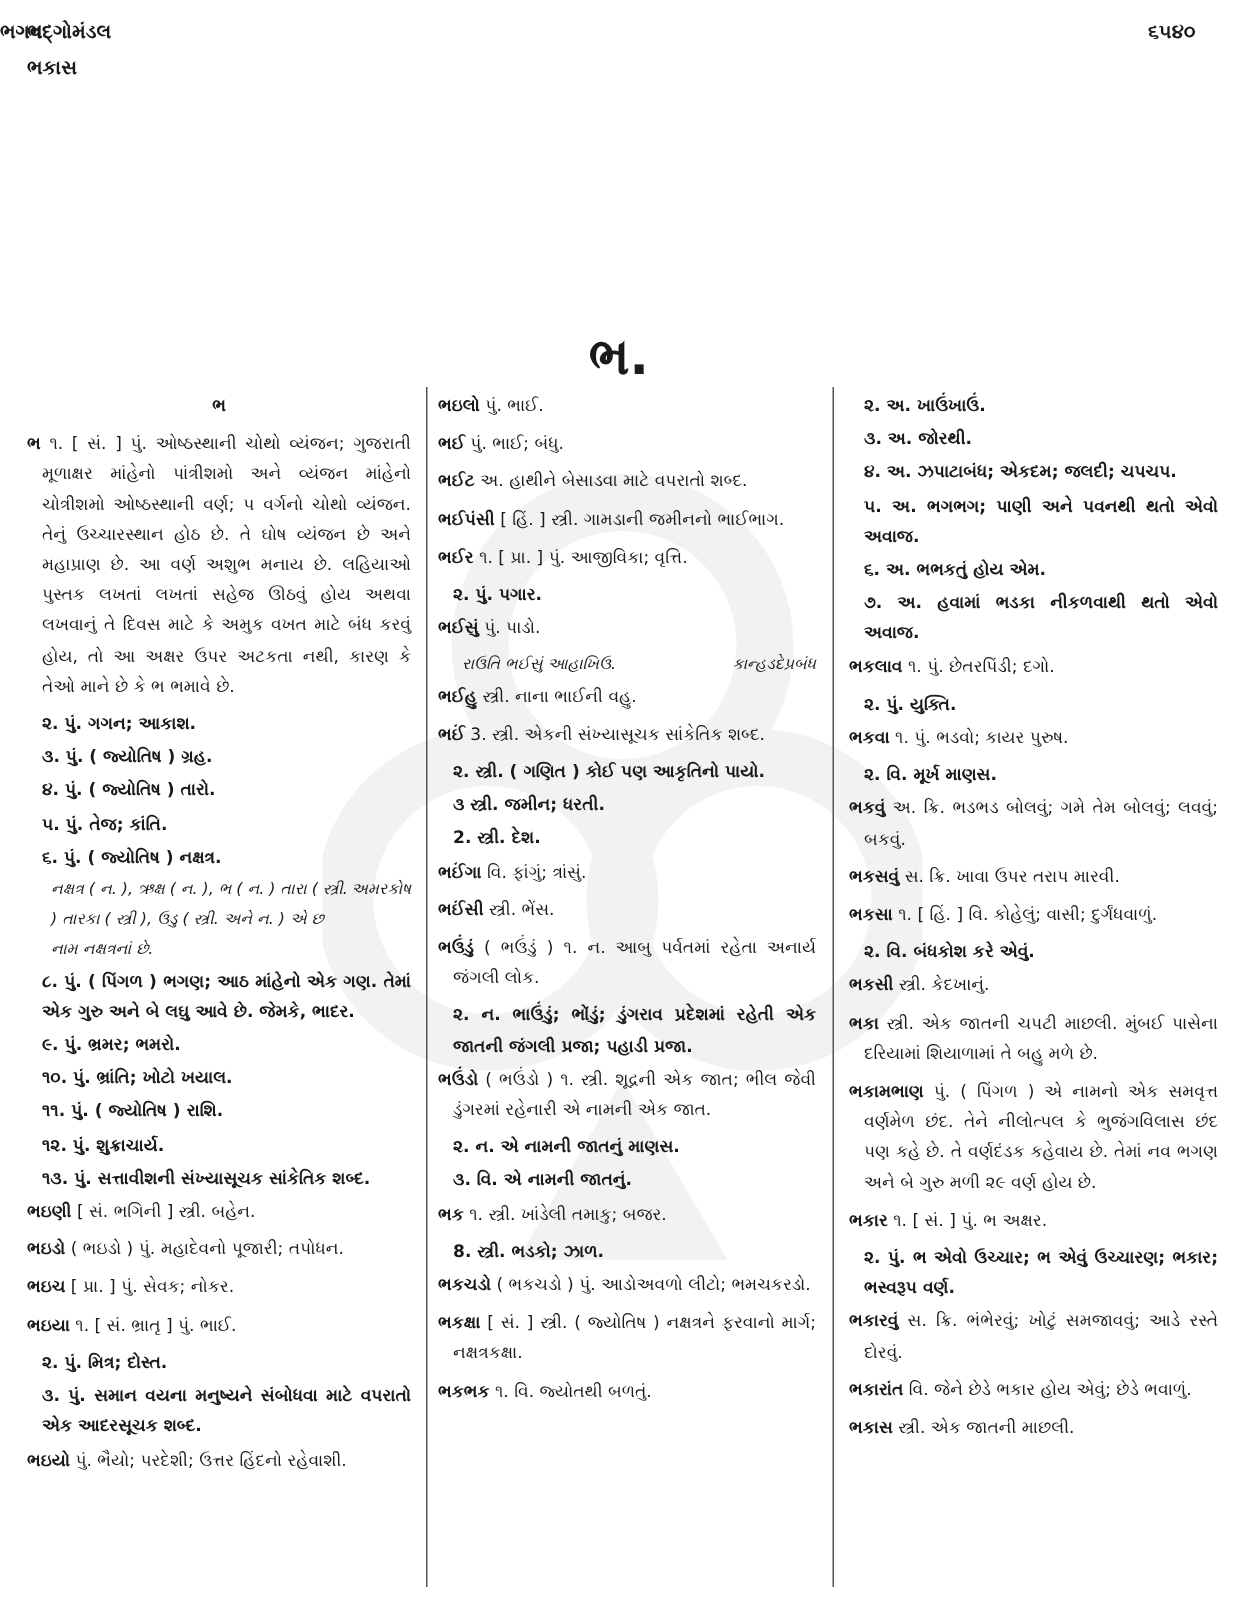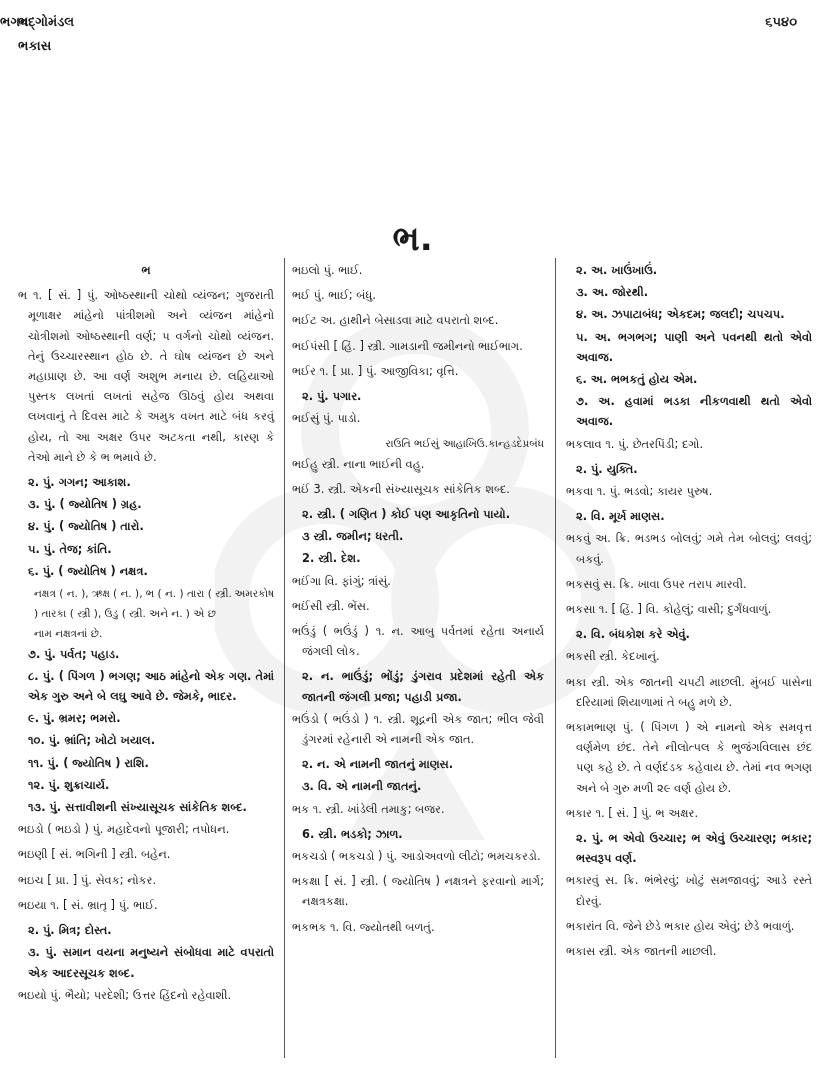--- a/index.html
+++ b/index.html
@@ -17,22 +17,22 @@
   .col { position:absolute; top:260px; font-size:11.4px; line-height:20.2px; }
   .col1 { left:18px; width:256px; }
   .col2 { left:292px; width:252px; }
   .col3 { left:566px; width:246px; }
   .divider { position:absolute; top:258px; width:1px; background:#555; }
   .d1 { left:284px; height:800px; }
   .d2 { left:555px; height:800px; }
   .sec-head { text-align:center; font-weight:bold; margin-bottom:5px; }
   .entry { margin-bottom:5px; text-align:justify; padding-left:10px; text-indent:-10px; }
   .sub { padding-left:10px; text-indent:0; margin-bottom:2px;font-weight:bold; }
-  .hw { font-weight:normal; }
-  .quote { font-size:10.5px; padding-left:16px; display:flex; justify-content:flex-end; }
+  .hw { font-weight:bold; }
+  .quote { font-size:10.5px; padding-left:16px; display:flex; justify-content:space-between;font-style:italic; }
   .qsrc { font-size:10.5px; }
 </style>
 </head>
 <body>
 
 <svg class="watermark" viewBox="0 0 400 560">
   <circle cx="200" cy="130" r="95" fill="none" stroke="#777" stroke-width="38"></circle>
   <circle cx="110" cy="300" r="95" fill="none" stroke="#777" stroke-width="38"></circle>
   <circle cx="290" cy="300" r="95" fill="none" stroke="#777" stroke-width="38"></circle>
   <path d="M200 420 L130 540 L270 540 Z" fill="#777"></path>
@@ -53,29 +53,28 @@
 <div class="entry"><span class="hw">ભ</span> <span>૧. [ સં. ] પું. ઓષ્ઠસ્થાની ચોથો વ્યંજન; ગુજરાતી મૂળાક્ષર માંહેનો પાંત્રીશમો અને વ્યંજન માંહેનો ચોત્રીશમો ઓષ્ઠસ્થાની વર્ણ; પ વર્ગનો ચોથો વ્યંજન. તેનું ઉચ્ચારસ્થાન હોઠ છે. તે ઘોષ વ્યંજન છે અને મહાપ્રાણ છે. આ વર્ણ અશુભ મનાય છે. લહિયાઓ પુસ્તક લખતાં લખતાં સહેજ ઊઠવું હોય અથવા લખવાનું તે દિવસ માટે કે અમુક વખત માટે બંધ કરવું હોય, તો આ અક્ષર ઉપર અટકતા નથી, કારણ કે તેઓ માને છે કે ભ ભમાવે છે.</span></div>
     <div class="entry sub">૨. પું. ગગન; આકાશ.</div>
     <div class="entry sub">૩. પું. ( જ્યોતિષ ) ગ્રહ.</div>
     <div class="entry sub">૪. પું. ( જ્યોતિષ ) તારો.</div>
     <div class="entry sub">૫. પું. તેજ; કાંતિ.</div>
     <div class="entry sub">૬. પું. ( જ્યોતિષ ) નક્ષત્ર.</div>
     <div class="quote">
       <span>નક્ષત્ર ( ન. ), ઋક્ષ ( ન. ), ભ ( ન. ) તારા ( સ્ત્રી. ) તારકા ( સ્ત્રી ), ઉડુ ( સ્ત્રી. અને ન. ) એ છ નામ નક્ષત્રનાં છે.</span>
       <span class="qsrc">અમરકોષ</span>
     </div>
-    <div class="entry sub">૭. પું. પર્વત; પહાડ.</div>
     <div class="entry sub">૮. પું. ( પિંગળ ) ભગણ; આઠ માંહેનો એક ગણ. તેમાં એક ગુરુ અને બે લઘુ આવે છે. જેમકે, ભાદર.</div>
     <div class="entry sub">૯. પું. ભ્રમર; ભમરો.</div>
     <div class="entry sub">૧૦. પું. ભ્રાંતિ; ખોટો ખયાલ.</div>
     <div class="entry sub">૧૧. પું. ( જ્યોતિષ ) રાશિ.</div>
     <div class="entry sub">૧૨. પું. શુક્રાચાર્ય.</div>
     <div class="entry sub">૧૩. પું. સત્તાવીશની સંખ્યાસૂચક સાંકેતિક શબ્દ.</div>
+    <div class="entry"><span class="hw">ભઇણી</span> <span>[ સં. ભગિની ] સ્ત્રી. બહેન.</span></div>
     <div class="entry"><span class="hw">ભઇડો</span> <span>( ભઇડો ) પું. મહાદેવનો પૂજારી; તપોધન.</span></div>
-    <div class="entry"><span class="hw">ભઇણી</span> <span>[ સં. ભગિની ] સ્ત્રી. બહેન.</span></div>
     <div class="entry"><span class="hw">ભઇચ</span> <span>[ પ્રા. ] પું. સેવક; નોકર.</span></div>
     <div class="entry"><span class="hw">ભઇયા</span> <span>૧. [ સં. ભ્રાતૃ ] પું. ભાઈ.</span></div>
     <div class="entry sub">૨. પું. મિત્ર; દોસ્ત.</div>
     <div class="entry sub">૩. પું. સમાન વયના મનુષ્યને સંબોધવા માટે વપરાતો એક આદરસૂચક શબ્દ.</div>
     <div class="entry"><span class="hw">ભઇયો</span> <span>પું. ભૈયો; પરદેશી; ઉત્તર હિંદનો રહેવાશી.</span></div>
   </div>
 <div class="col col2">
     <div class="entry"><span class="hw">ભઇલો</span> <span>પું. ભાઈ.</span></div>
     <div class="entry"><span class="hw">ભઈ</span> <span>પું. ભાઈ; બંધુ.</span></div>
     <div class="entry"><span class="hw">ભઈટ</span> <span>અ. હાથીને બેસાડવા માટે વપરાતો શબ્દ.</span></div>
@@ -93,21 +92,21 @@
     <div class="entry sub">૩ સ્ત્રી. જમીન; ધરતી.</div>
     <div class="entry sub">2. સ્ત્રી. દેશ.</div>
     <div class="entry"><span class="hw">ભઈંગા</span> <span>વિ. ફાંગું; ત્રાંસું.</span></div>
     <div class="entry"><span class="hw">ભઈંસી</span> <span>સ્ત્રી. ભેંસ.</span></div>
     <div class="entry"><span class="hw">ભઉંડું</span> <span>( ભઉંડું ) ૧. ન. આબુ પર્વતમાં રહેતા અનાર્ય જંગલી લોક.</span></div>
     <div class="entry sub">૨. ન. ભાઉંડું; ભોંડું; ડુંગરાવ પ્રદેશમાં રહેતી એક જાતની જંગલી પ્રજા; પહાડી પ્રજા.</div>
     <div class="entry"><span class="hw">ભઉંડો</span> <span>( ભઉંડો ) ૧. સ્ત્રી. શૂદ્રની એક જાત; ભીલ જેવી ડુંગરમાં રહેનારી એ નામની એક જાત.</span></div>
     <div class="entry sub">૨. ન. એ નામની જાતનું માણસ.</div>
     <div class="entry sub">૩. વિ. એ નામની જાતનું.</div>
     <div class="entry"><span class="hw">ભક</span> <span>૧. સ્ત્રી. ખાંડેલી તમાકુ; બજર.</span></div>
-    <div class="entry sub">6. સ્ત્રી. ભડકો; ઝાળ.</div>
+    <div class="entry sub">8. સ્ત્રી. ભડકો; ઝાળ.</div>
     <div class="entry"><span class="hw">ભકચડો</span> <span>( ભકચડો ) પું. આડોઅવળો લીટો; ભમચકરડો.</span></div>
     <div class="entry"><span class="hw">ભકક્ષા</span> <span>[ સં. ] સ્ત્રી. ( જ્યોતિષ ) નક્ષત્રને ફરવાનો માર્ગ; નક્ષત્રકક્ષા.</span></div>
     <div class="entry"><span class="hw">ભકભક</span> <span>૧. વિ. જ્યોતથી બળતું.</span></div>
   </div>
 <div class="col col3">
     <div class="entry sub">૨. અ. ખાઉંખાઉં.</div>
     <div class="entry sub">૩. અ. જોરથી.</div>
     <div class="entry sub">૪. અ. ઝપાટાબંધ; એકદમ; જલદી; ચપચપ.</div>
     <div class="entry sub">૫. અ. ભગભગ; પાણી અને પવનથી થતો એવો અવાજ.</div>
     <div class="entry sub">૬. અ. ભભકતું હોય એમ.</div>

